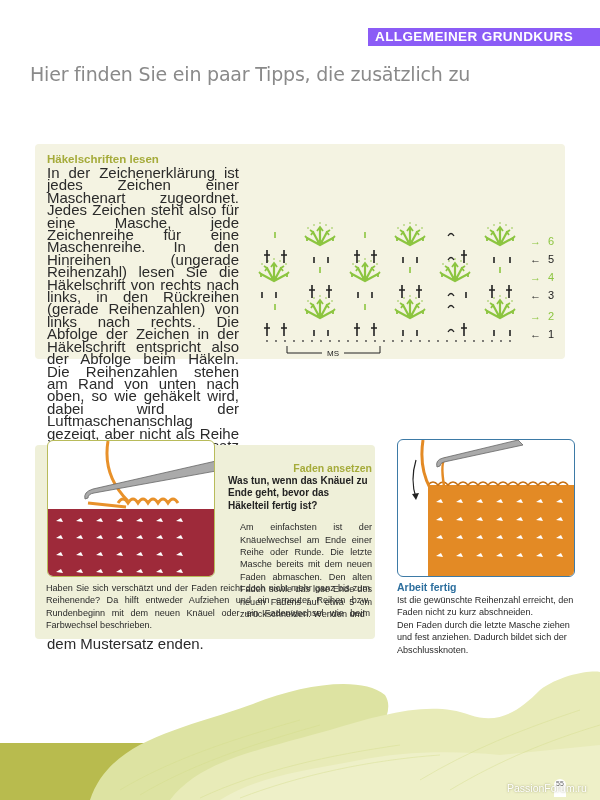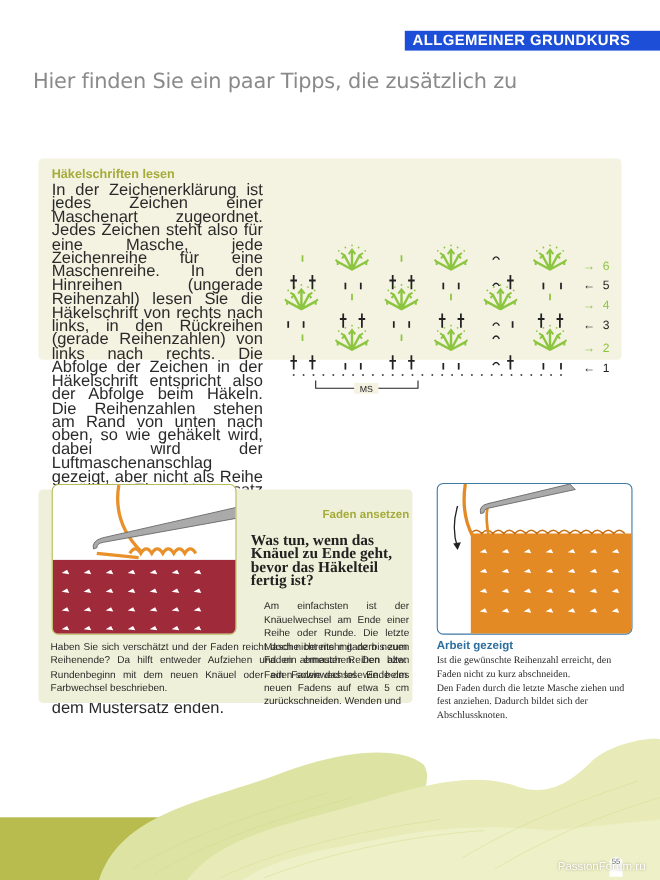--- a/index.html
+++ b/index.html
@@ -1,33 +1,33 @@
 <!DOCTYPE html>
 <html><head>
 <meta charset="utf-8">
 <style>
   * { box-sizing: border-box; margin: 0; padding: 0; }
   html, body { width: 600px; height: 800px; background: #ffffff; overflow: hidden; }
   body { position: relative; font-family: "Liberation Sans", sans-serif; color: #222; }
 
   .section-tag {
     position: absolute; left: 368px; top: 28px; width: 232px; height: 18px;
-    background: #1d4ed8; color: #fff; font-weight: bold; font-size: 13.5px;
+    background: #8b5cf6; color: #fff; font-weight: bold; font-size: 13.5px;
     letter-spacing: 0.4px; line-height: 18px; padding-left: 7px;
   }
 
   .intro {
     position: absolute; left: 30px; top: 62px; width: 540px;
     color: #8a8a8a; font-size: 19px; line-height: 24px;
     font-family: "DejaVu Sans", sans-serif; font-weight: normal; letter-spacing: -0.2px;
   }
   .intro span { display: block; }
 
   .panel-top {
-    position: absolute; left: 35px; top: 144px; width: 530px; height: 183px;
+    position: absolute; left: 35px; top: 144px; width: 530px; height: 215px;
     background: #f4f3e2; border-radius: 4px;
   }
   .panel-top h2 {
     position: absolute; left: 12px; top: 9px; font-size: 11.5px; color: #a5ab3a; font-weight: bold;
   }
   .panel-top .body-text {
     position: absolute; left: 12px; top: 23px; width: 192px;
     font-size: 15px; line-height: 12.4px; color: #2a2a2a; text-align: justify;
     font-family: "Liberation Sans", sans-serif;
   }
@@ -45,31 +45,31 @@
   }
   .img-orange {
     position: absolute; left: 397px; top: 439px; width: 178px; height: 138px;
     background: #fff; border: 1.5px solid #3d7aa6; border-radius: 6px; overflow: hidden;
   }
 
   .faden {
     position: absolute; left: 228px; top: 462px; width: 144px;
   }
   .faden h3 { font-size: 10.5px; color: #a5ab3a; font-weight: bold; line-height: 12px; text-align: right; }
-  .faden .question { font-size: 14px; font-weight: bold; line-height: 12.4px; color: #222; margin-top: 12px; font-family: Liberation Serif, serif; }
+  .faden .question { font-size: 10px; font-weight: bold; line-height: 12.4px; color: #222; margin-top: 1px; }
   .faden .body-text { font-size: 9.1px; line-height: 12.4px; color: #2a2a2a; text-align: justify; margin-top: 9px; margin-left: 12px; }
 
   .faden-cont {
     position: absolute; left: 46px; top: 582px; width: 324px;
     font-size: 9.1px; line-height: 12.4px; color: #2a2a2a; text-align: justify;
   }
 
   .arbeit { position: absolute; left: 397px; top: 581px; width: 178px; }
   .arbeit h3 { font-size: 10.5px; color: #2d6f9e; font-weight: bold; line-height: 12px; }
-  .arbeit .body-text { font-size: 9.1px; line-height: 12.4px; color: #2a2a2a; margin-top: 1px; font-family: Liberation Serif, serif; }
+  .arbeit .body-text { font-size: 9.1px; line-height: 12.4px; color: #2a2a2a; margin-top: 1px; }
 
   .footer-band {
     position: absolute; left: 0; top: 743px; width: 600px; height: 57px; background: #b8bb4e;
   }
   .yarn { position: absolute; left: 0; top: 660px; width: 600px; height: 140px; }
   .page-num {
     position: absolute; left: 554px; top: 779px; width: 12px; height: 18px;
     background: #fff; border-radius: 6px 6px 0 0; font-size: 7px; color: #666; text-align: center; line-height: 10px;
   }
   .watermark {
@@ -256,21 +256,21 @@
     <path d="M30,45 q5,-6 10,0 q5,-6 10,0 q5,-6 10,0 q5,-6 10,0 q5,-6 10,0 q5,-6 10,0 q5,-6 10,0 q5,-6 10,0 q5,-6 10,0 q5,-6 10,0 q5,-6 10,0 q5,-6 10,0 q5,-6 10,0 q5,-6 10,0" stroke="#c66f12" stroke-width="1.5" fill="none"></path>
     <path d="M25,0 C22,20 25,35 32,48" stroke="#e38a25" stroke-width="3" fill="none"></path>
     <path d="M48,18 q-6,3 -2,28" stroke="#e38a25" stroke-width="2.5" fill="none"></path>
     <path d="M120,0 L45,18 q-8,2 -6,9 l3,-1 q0,-3 4,-4 L125,5z" fill="#aaaaaa" stroke="#666" stroke-width="0.8"></path>
     <path d="M18,20 q-6,20 0,38" stroke="#222" stroke-width="1.2" fill="none"></path>
     <path d="M14,54 l4,6 l3,-7z" fill="#222"></path>
   </svg>
 </div>
 
 <div class="arbeit">
-  <h3>Arbeit gezeigt</h3>
+  <h3>Arbeit fertig</h3>
   <p class="body-text">Ist die gewünschte Reihenzahl erreicht, den Faden nicht zu kurz abschneiden.</p>
   <p class="body-text" style="margin-top:0">Den Faden durch die letzte Masche ziehen und fest anziehen. Dadurch bildet sich der Abschlussknoten.</p>
 </div>
 
 <div class="footer-band"></div>
 <svg class="yarn" viewBox="0 0 600 140">
   <path d="M90,140 C110,80 180,70 250,45 C300,25 360,15 385,35 C395,50 380,70 370,85 L600,60 L600,140z" fill="#dde3a2"></path>
   <path d="M170,140 C200,100 260,90 330,70 C380,55 430,40 470,55 C500,65 520,50 540,30 C560,15 590,10 600,12 L600,140z" fill="#e8ebb8"></path>
   <path d="M220,140 C260,115 310,110 360,100 C400,92 450,90 500,95 L600,85 L600,140z" fill="#eef0c8"></path>
   <g stroke="#d4db8a" stroke-width="0.6" fill="none" opacity="0.7">

